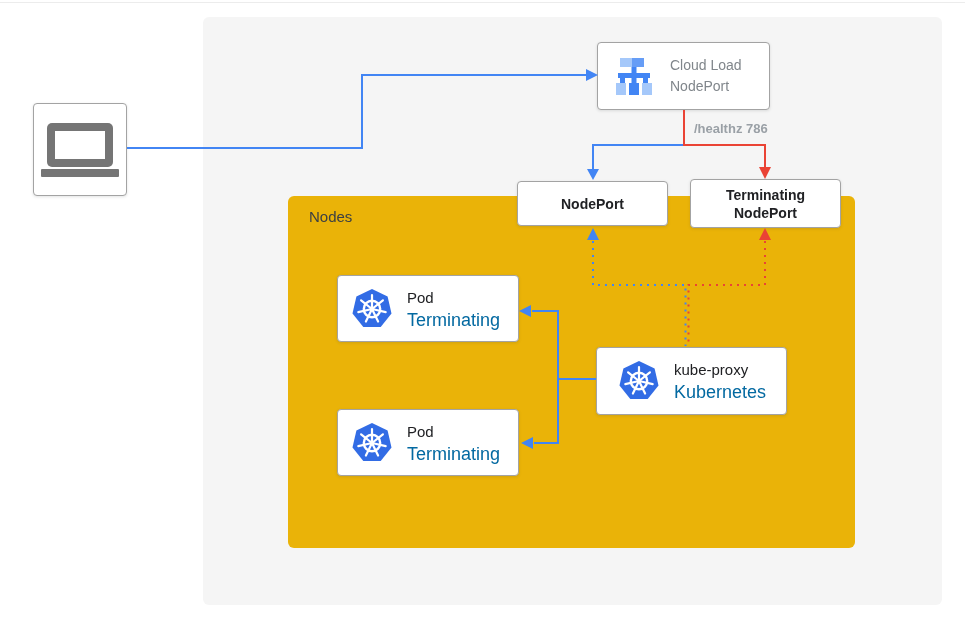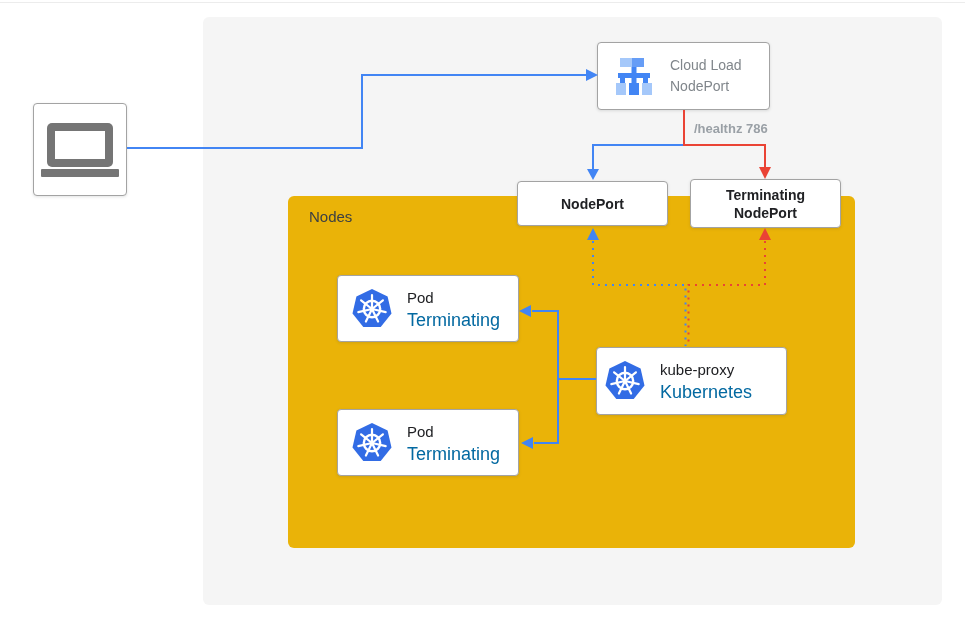--- a/index.html
+++ b/index.html
@@ -18,21 +18,21 @@
   }
   .client-box{left:33px;top:103px;width:94px;height:93px;display:flex;align-items:center;justify-content:center;}
   .clb-box{left:597px;top:42px;width:173px;height:68px;display:flex;align-items:center;padding-left:16px;}
   .clb-text{margin-left:16px;font-size:14px;line-height:21px;color:#80868B;}
   .nodeport-box{left:517px;top:181px;width:151px;height:45px;display:flex;align-items:center;justify-content:center;}
   .hc-box{left:690px;top:179px;width:151px;height:49px;display:flex;flex-direction:column;align-items:center;justify-content:center;line-height:18px;}
   .port-label{font-size:14px;font-weight:bold;color:#202124;text-align:center;}
   .pod-box{width:182px;height:67px;display:flex;align-items:center;padding-left:14px;}
   .pod1{left:337px;top:275px;}
   .pod2{left:337px;top:409px;}
-  .kp-box{left:596px;top:347px;width:191px;height:68px;display:flex;align-items:center;padding-left:8px;}
+  .kp-box{left:596px;top:347px;width:191px;height:68px;display:flex;align-items:center;padding-left:22px;}
   .item-text{margin-left:15px;}
   .item-title{font-size:15px;line-height:22px;color:#202124;}
   .item-sub{font-size:18px;line-height:22px;color:#0369a1;}
   .healthz{position:absolute;left:694px;top:121px;font-size:13px;font-weight:bold;color:#9AA0A6;z-index:12;}
   svg.overlay{position:absolute;left:0;top:0;z-index:20;pointer-events:none;}
   .icon-wrap{display:flex;align-items:center;justify-content:center;}
 </style>
 </head>
 <body>
 

